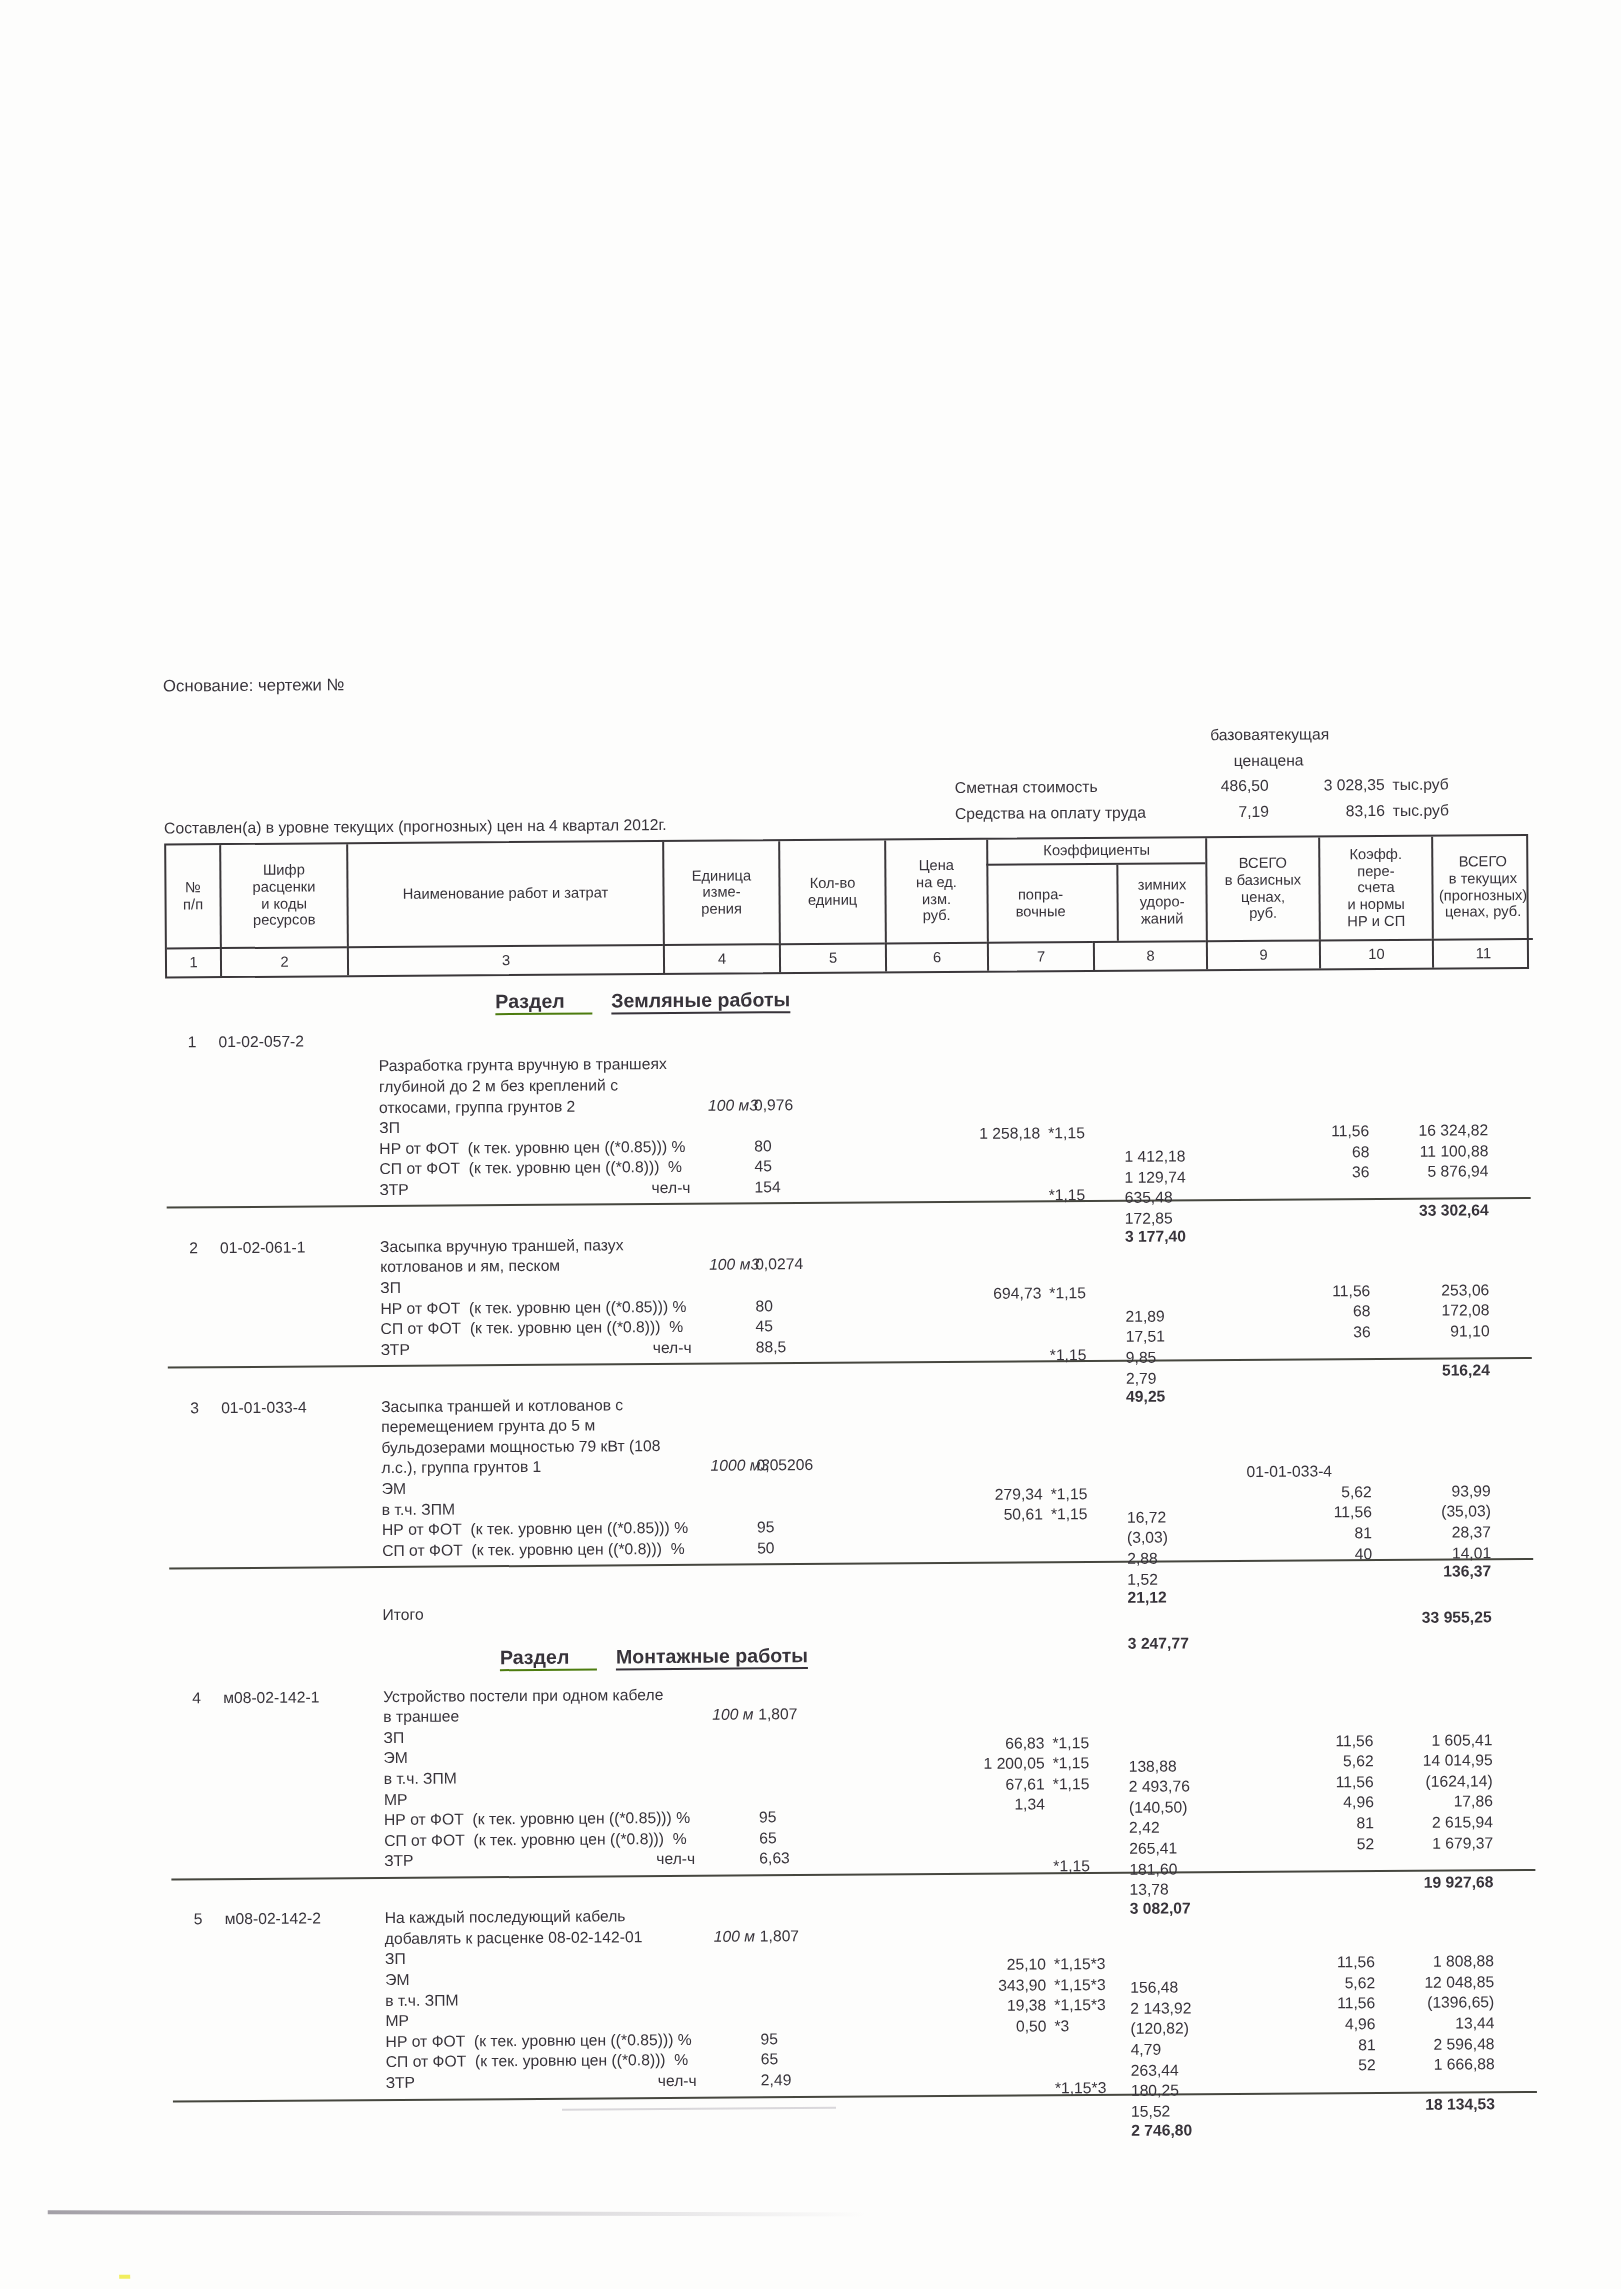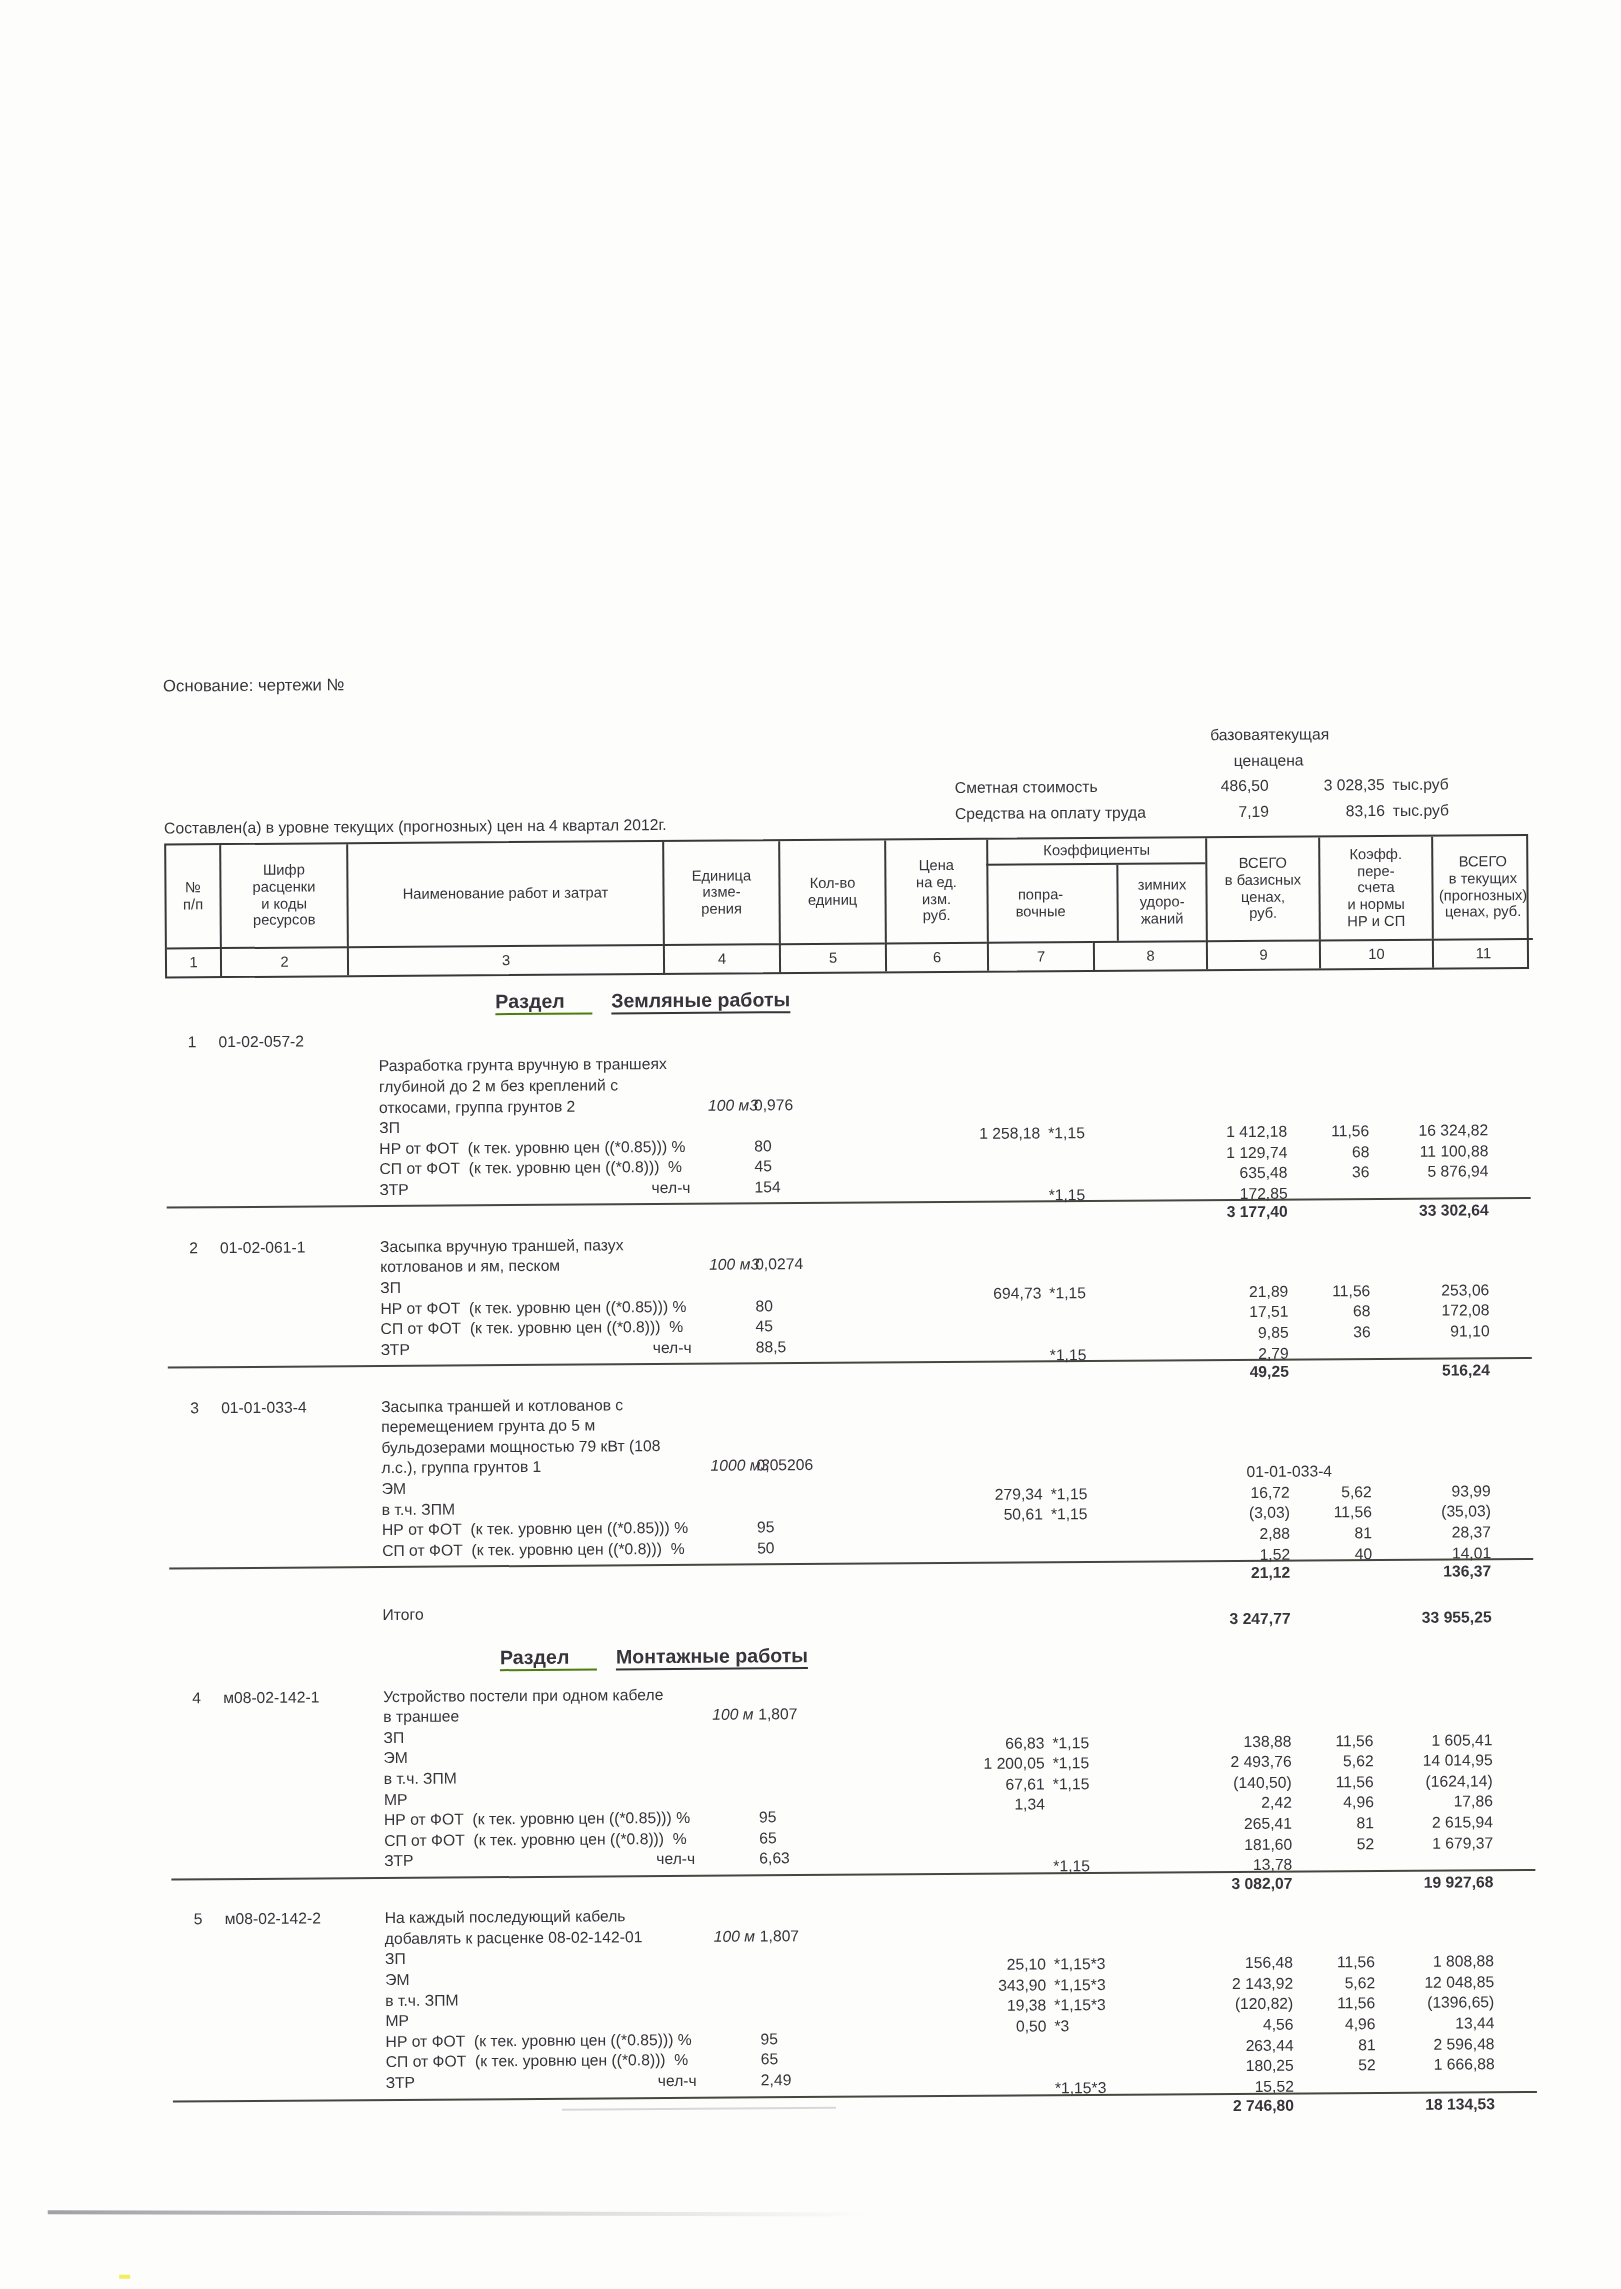--- a/index.html
+++ b/index.html
@@ -50,21 +50,21 @@
   .line{position:relative;height:20.6px;font-size:15.7px;}
   .f{position:absolute;top:0;white-space:pre;}
   .f-num{left:0;width:53px;text-align:center;}
   .f-code{left:53px;width:127px;}
   .f-label{left:213px;}
   .f-unit{left:542px;font-style:italic;}
   .f-unit2{left:485px;}
   .f-qty{left:588px;width:118px;text-align:left;}
   .f-price{left:737px;width:137px;text-align:right;}
   .f-coef{left:882px;}
-  .f-basis{left:1003px;width:118px;text-align:right;}
+  .f-basis{left:958px;width:118px;text-align:left;margin-top:24px;}
   .f-k{left:1105px;width:98px;text-align:right;}
   .f-cur{left:1185px;width:137px;text-align:right;}
   .f-ref{left:1078px;}
   .off{top:9.8px;}
   .bold{font-weight:bold;}
   .gap-small{margin-top:4.9px;}
 
   .sec-title{margin:9.8px 0 13.7px;height:27.4px;font-size:19.6px;font-weight:bold;}
   .sec-word{position:absolute;left:330px;border-bottom:2px solid #4d7c0f;padding-right:27.4px;}
   .sec-name{position:absolute;left:446px;border-bottom:2px solid #37333a;}
@@ -429,21 +429,21 @@
         <span class="f f-price off">19,38</span>
         <span class="f f-coef off">*1,15*3</span>
         <span class="f f-basis off">(120,82)</span>
         <span class="f f-k off">11,56</span>
         <span class="f f-cur off">(1396,65)</span>
       </div>
       <div class="line">
         <span class="f f-label">МР</span>
         <span class="f f-price off">0,50</span>
         <span class="f f-coef off">*3</span>
-        <span class="f f-basis off">4,56</span>
+        <span class="f f-basis off">4,79</span>
         <span class="f f-k off">4,96</span>
         <span class="f f-cur off">13,44</span>
       </div>
       <div class="line">
         <span class="f f-label">НР от ФОТ  (к тек. уровню цен ((*0.85))) %</span>
         <span class="f f-qty">95</span>
         <span class="f f-basis off">263,44</span>
         <span class="f f-k off">81</span>
         <span class="f f-cur off">2 596,48</span>
       </div>

